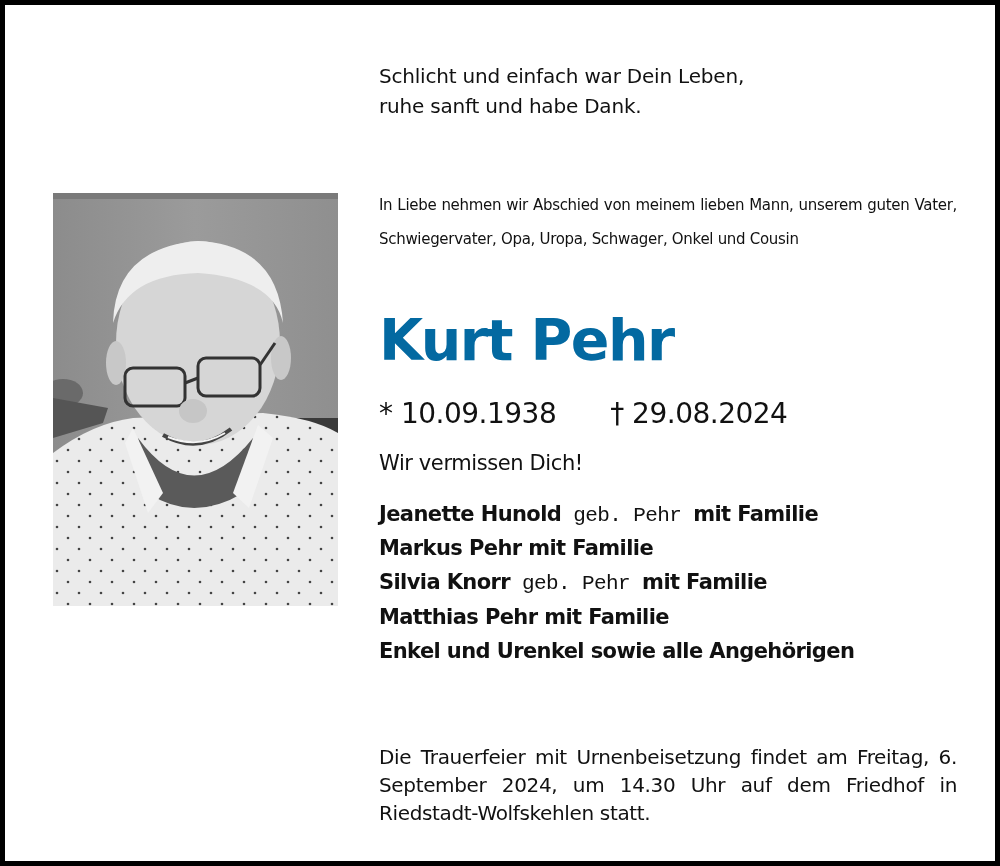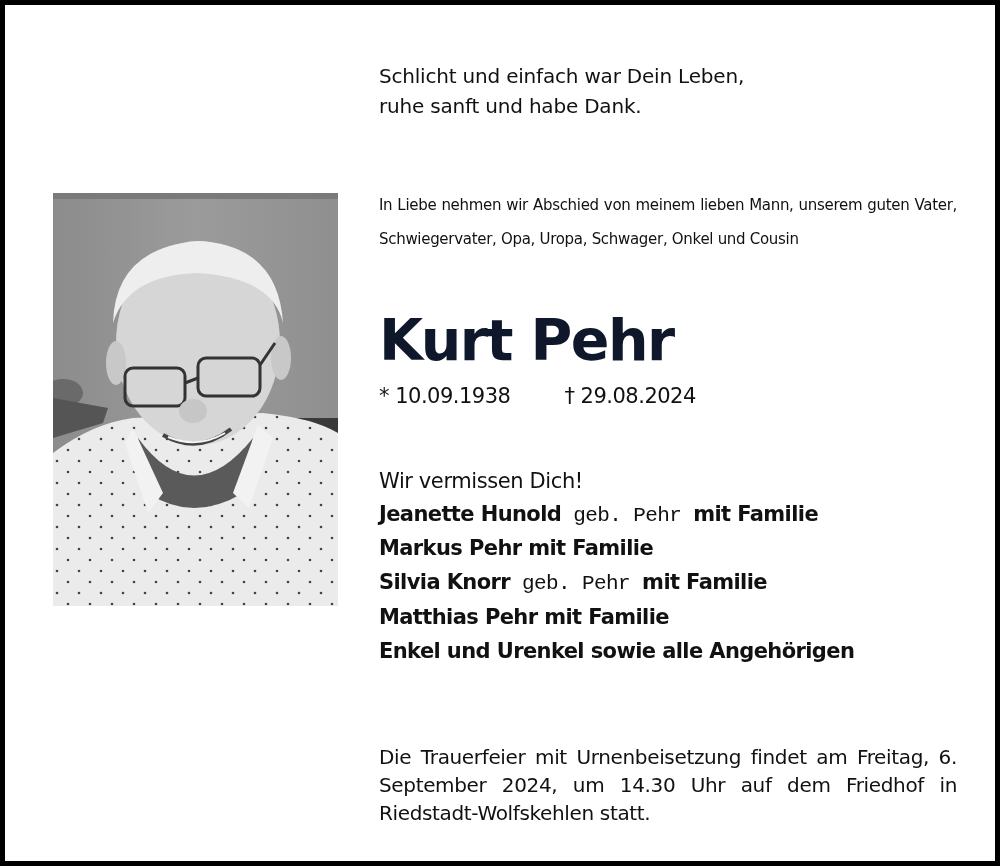--- a/index.html
+++ b/index.html
@@ -4,24 +4,24 @@
 <style>
   html, body { margin: 0; padding: 0; background: #ffffff; }
   body { width: 1000px; height: 866px; position: relative; overflow: hidden; }
   .frame {
     position: absolute; left: 0; top: 0; width: 1000px; height: 866px;
     box-sizing: border-box; border: 5px solid #000; background: #fff;
   }
   .txt { position: absolute; left: 374px; color: #111; font-family: "DejaVu Sans", sans-serif; }
   .poem { top: 57px; font-size: 20px; line-height: 29.5px; letter-spacing: -0.2px; }
   .intro { top: 184px; width: 578px; font-size: 15px; line-height: 33.5px; text-align: justify; text-align-last: left; letter-spacing: -0.3px; }
-  .name { top: 300px; font-size: 57px; font-weight: bold; line-height: 70px; letter-spacing: -1.5px; color: #0f172a; }
-  .dates { top: 376px; font-size: 21px; line-height: 30px; letter-spacing: -0.5px; text-align: right; }
+  .name { top: 300px; font-size: 57px; font-weight: bold; line-height: 70px; letter-spacing: -1.5px; color: #0369a1; }
+  .dates { top: 394px; font-size: 28px; line-height: 30px; letter-spacing: -0.5px; text-align: right; }
   .dates .death { margin-left: 54px; }
-  .miss { top: 461px; font-size: 21px; line-height: 30px; letter-spacing: -0.4px; }
+  .miss { top: 443px; font-size: 21px; line-height: 30px; letter-spacing: -0.4px; }
   .mourners { top: 493px; font-size: 21px; line-height: 32.2px; letter-spacing: -0.6px; }
   .mourners .row { white-space: nowrap; }
   .mourners b { font-weight: bold; }
   .mourners .plain { font-weight: normal; font-family: Liberation Mono, monospace; }
   .funeral { top: 738px; width: 578px; font-size: 20px; line-height: 28px; text-align: justify; text-align-last: left; letter-spacing: -0.35px; }
   .photo {
     position: absolute; left: 48px; top: 188px; width: 285px; height: 413px;
     overflow: hidden; background: linear-gradient(180deg, #8a8a8a 0%, #9a9a9a 50%, #bdbdbd 100%);
   }
   .photo svg { display: block; }

